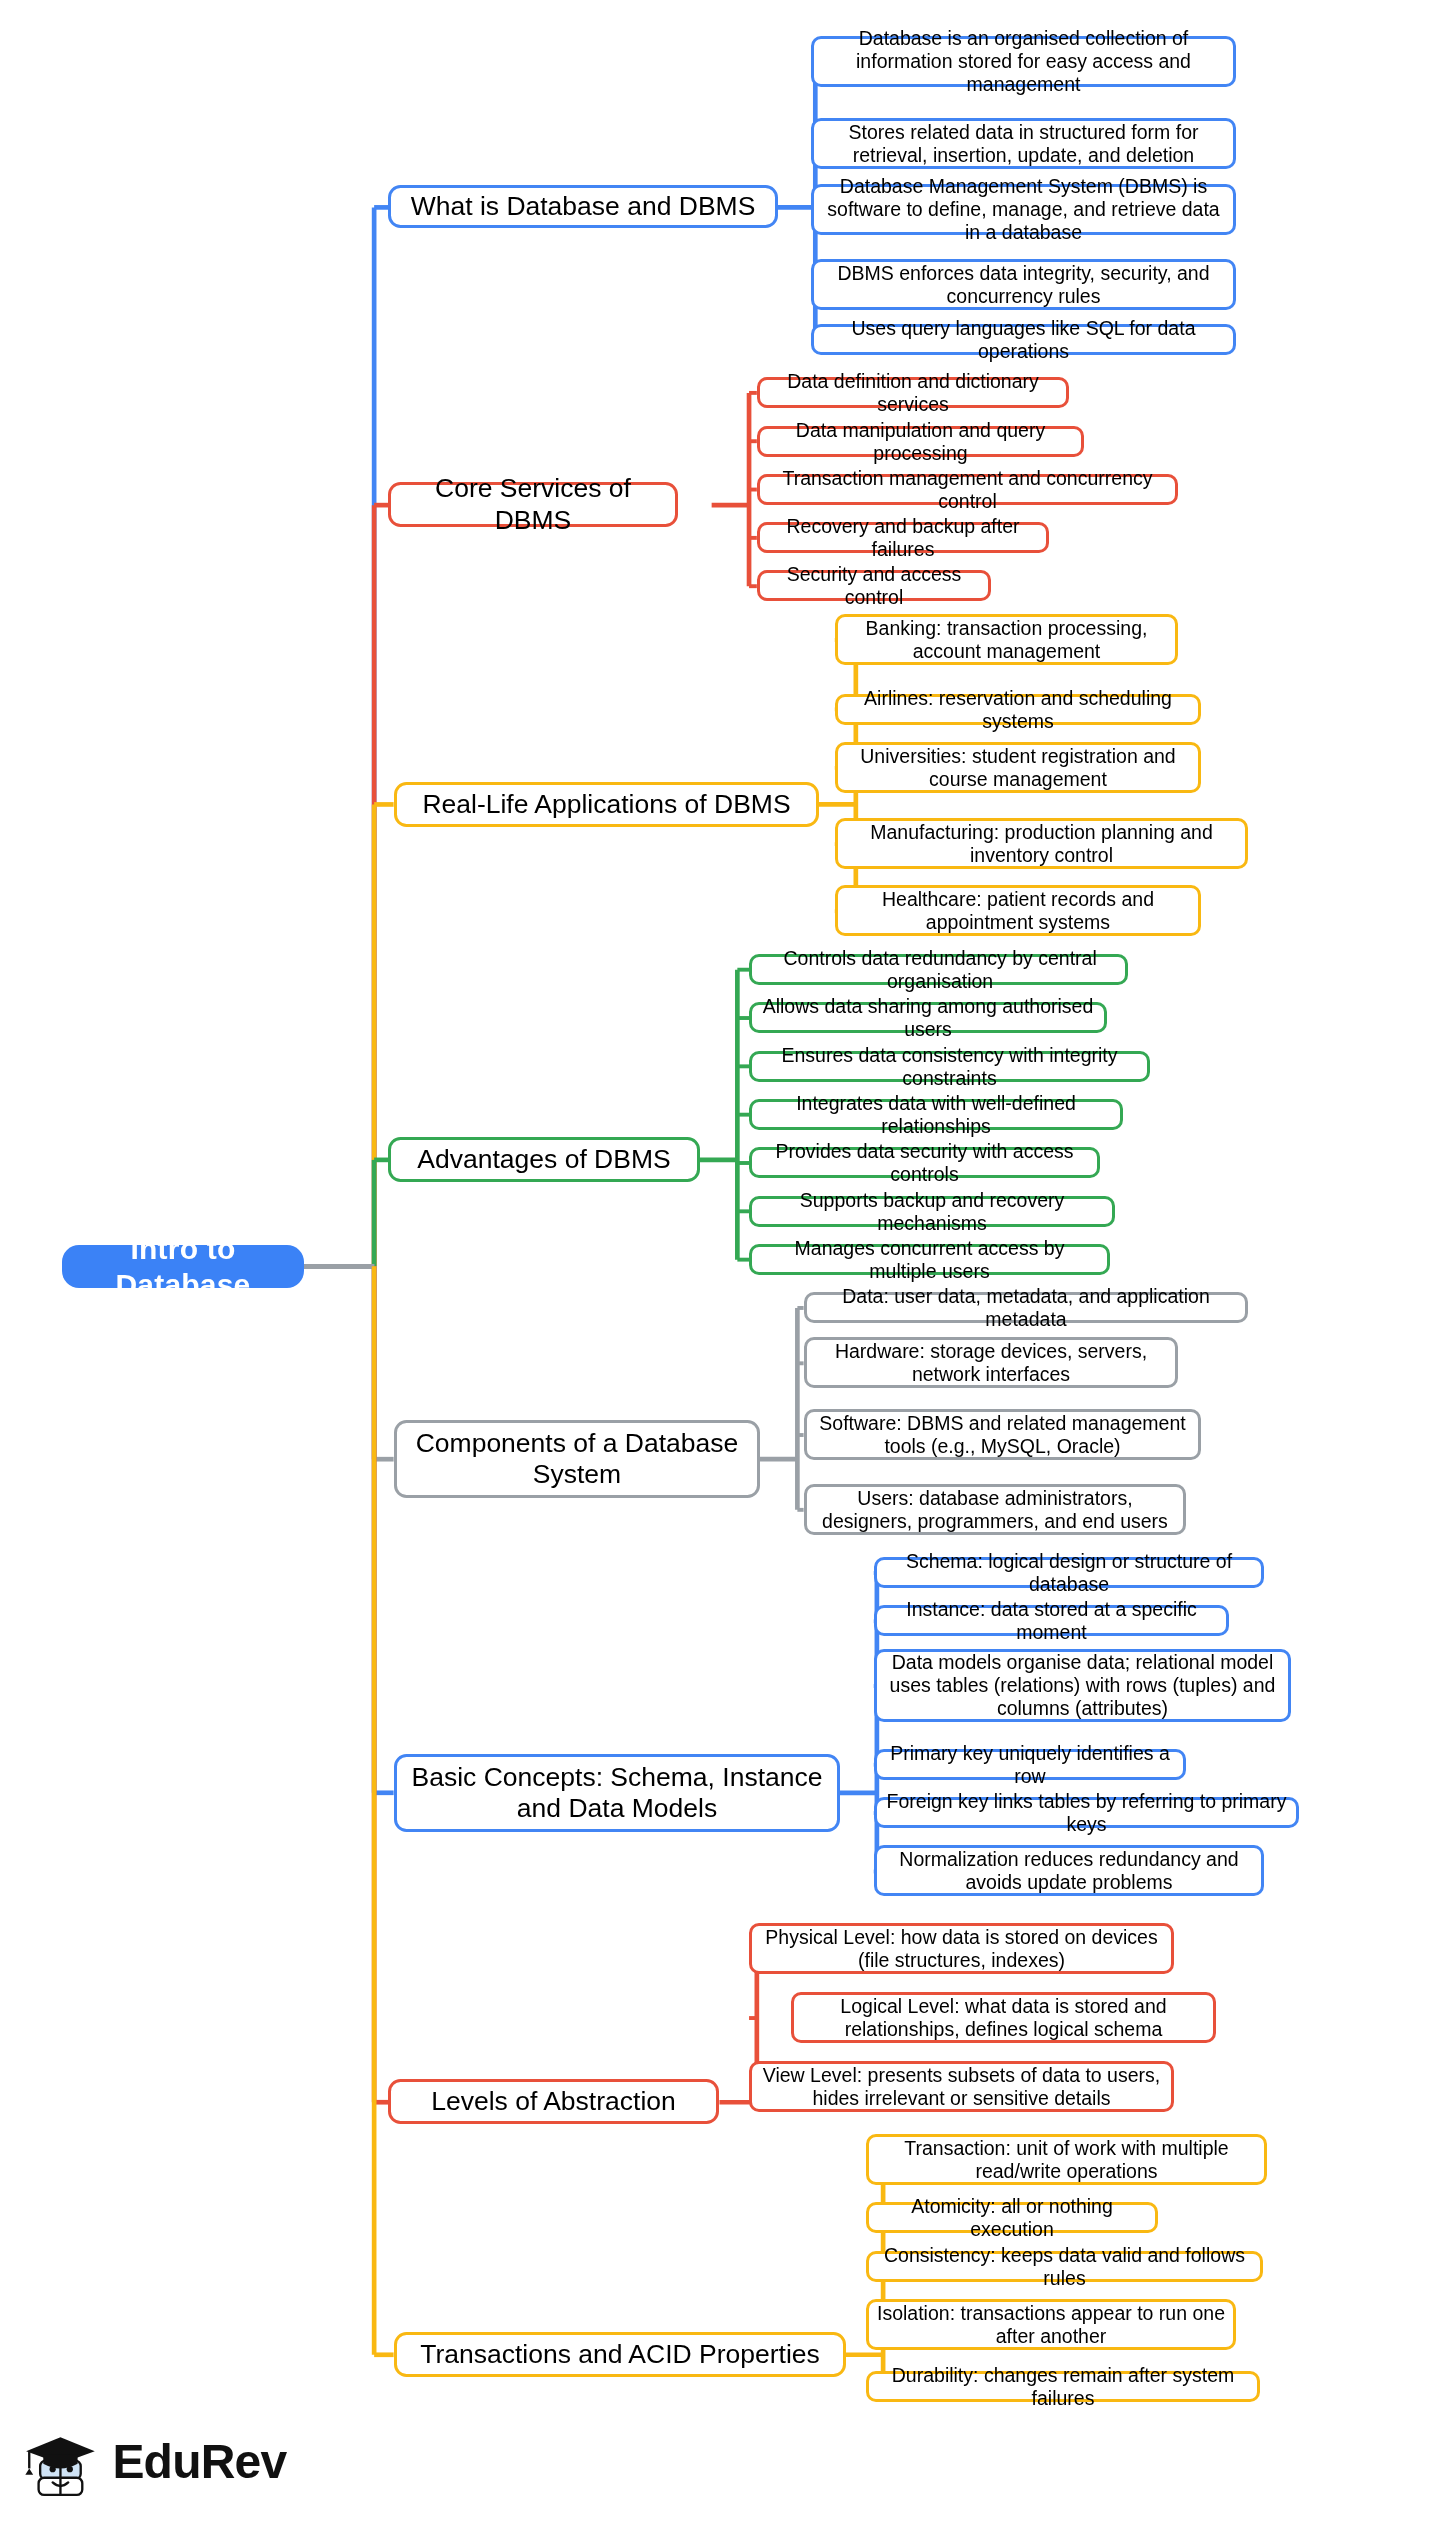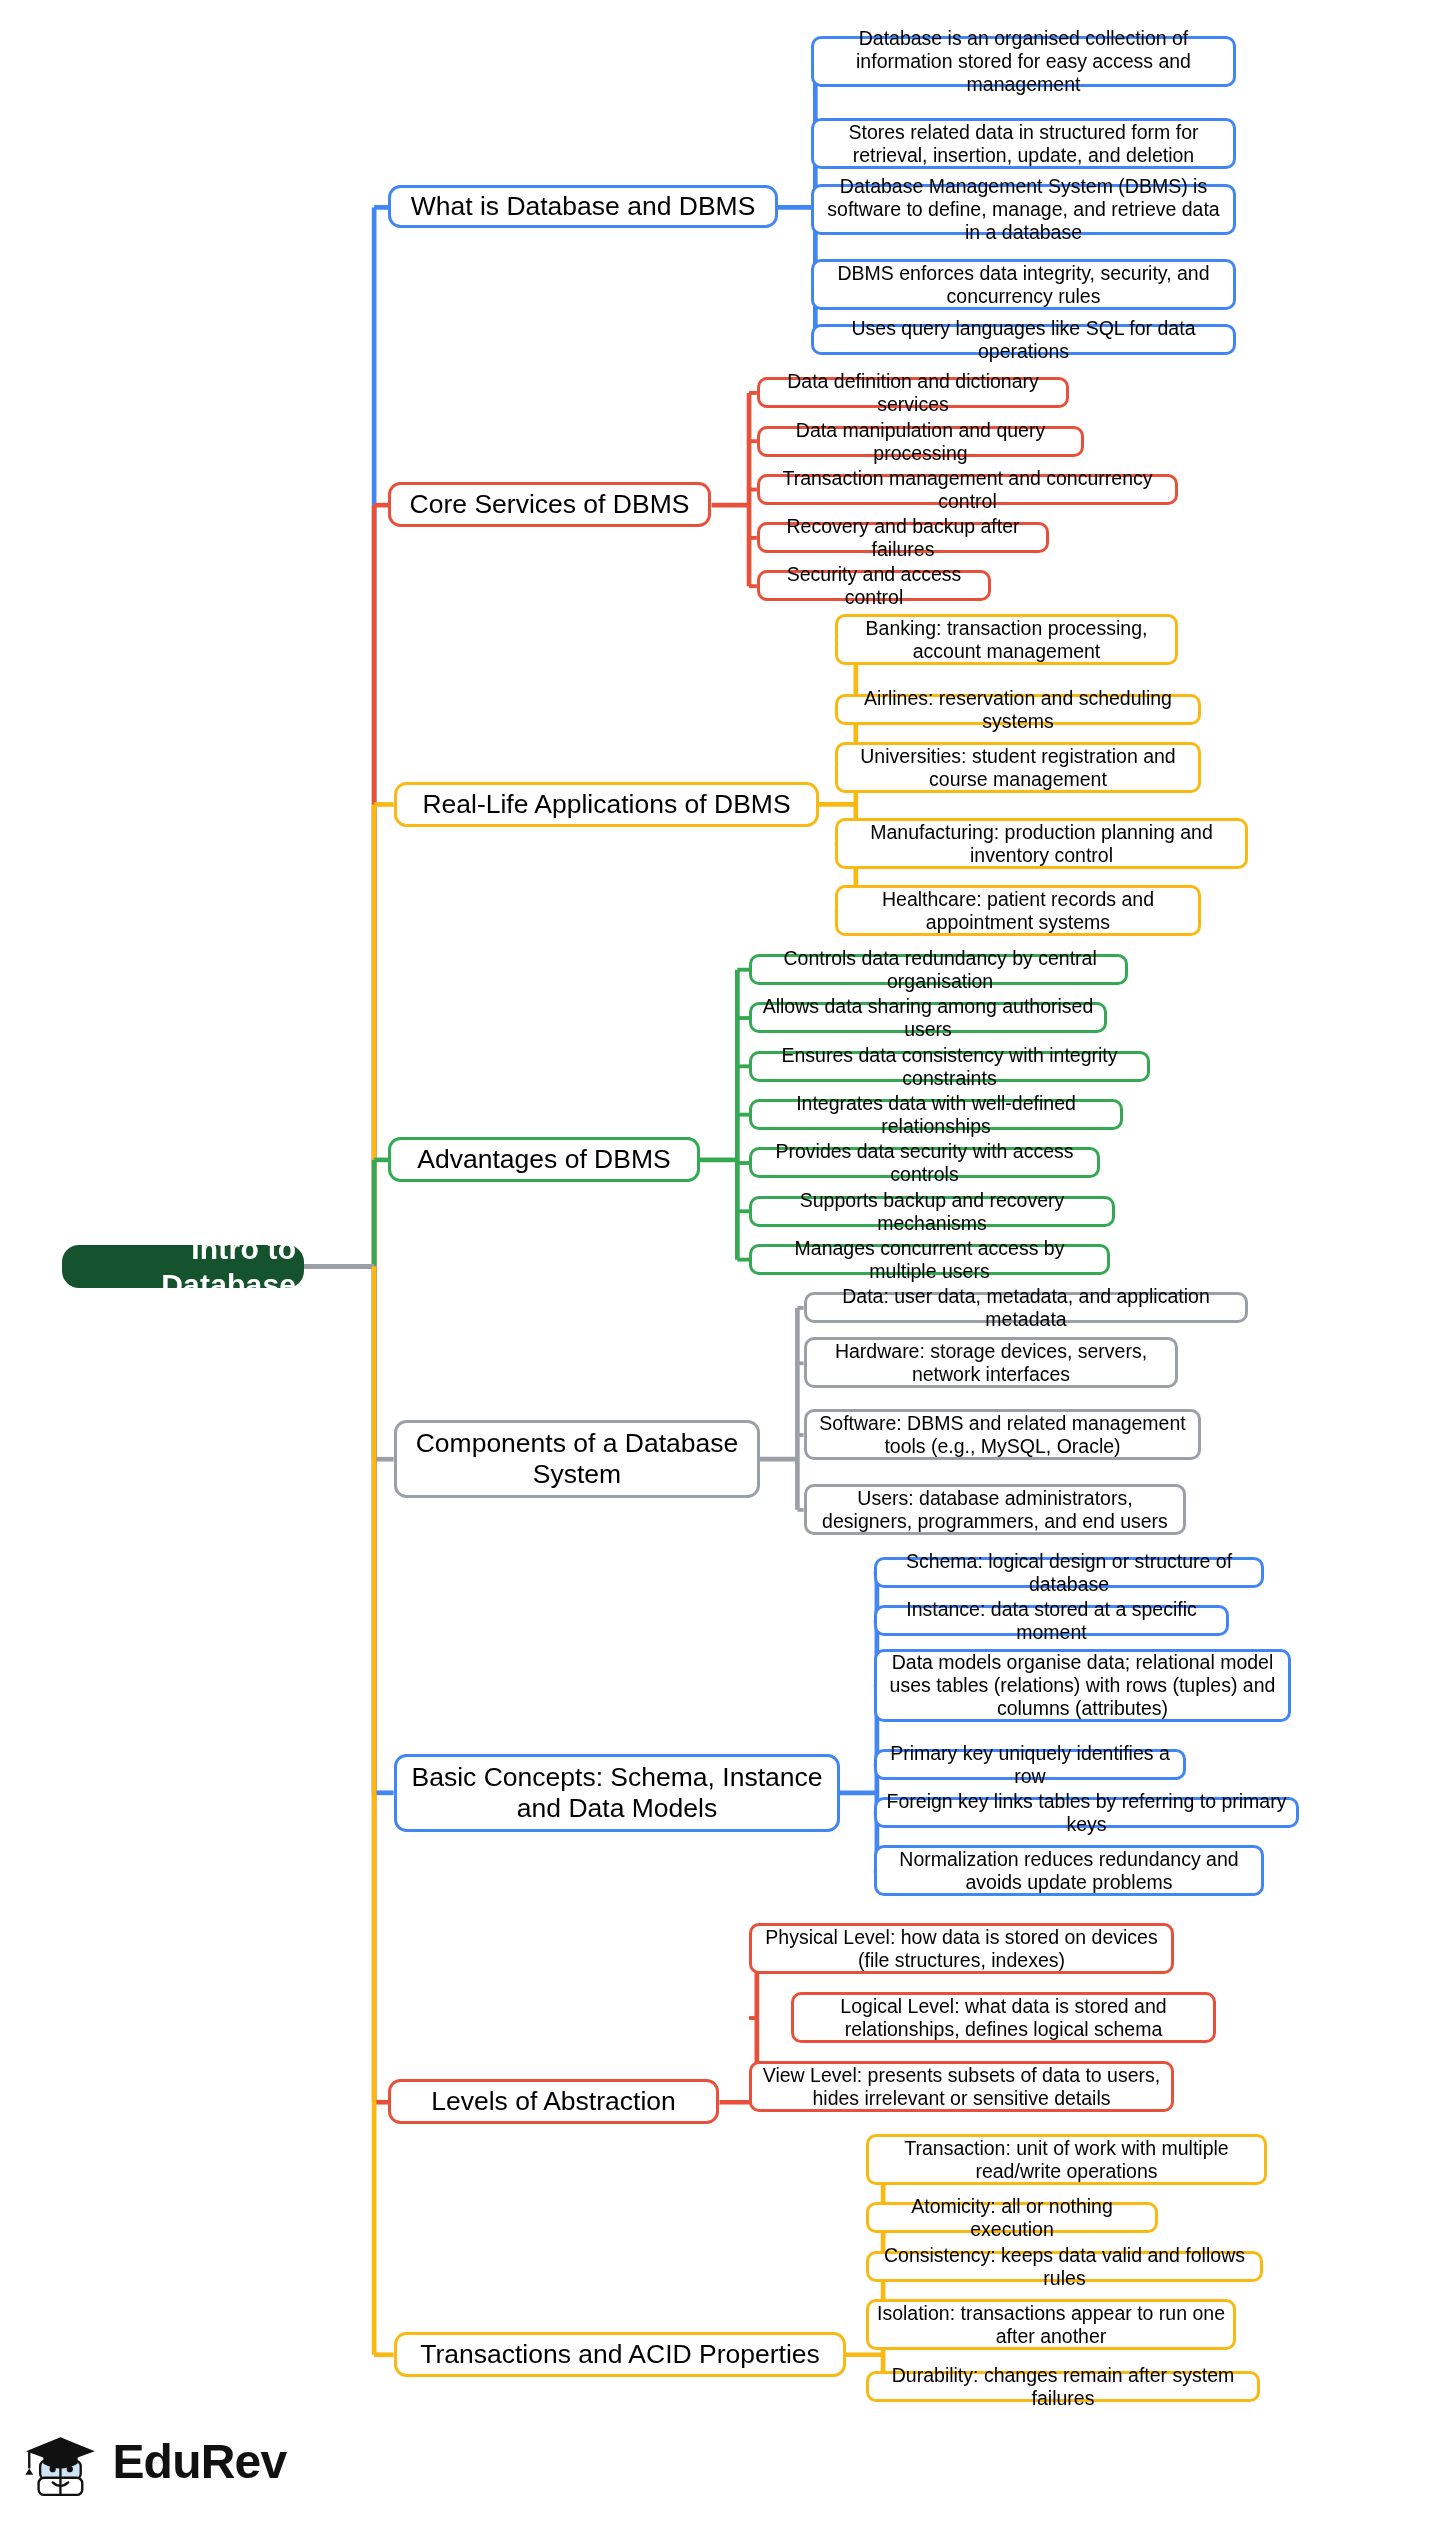--- a/index.html
+++ b/index.html
@@ -3,22 +3,22 @@
 <meta charset="utf-8">
 <style>
   html,body{margin:0;padding:0;background:#fff;}
   body{font-family:"Liberation Sans",sans-serif;}
   #map{position:relative;width:1449px;height:2538px;background:#fff;overflow:hidden;}
   #wires{position:absolute;left:0;top:0;width:1449px;height:2538px;}
   .node{position:absolute;box-sizing:border-box;background:#fff;border-style:solid;
         border-width:3.9px;border-radius:12.5px;display:flex;align-items:center;
         justify-content:center;text-align:center;color:#000;line-height:1.18;
         padding:3.1px 7.8px;}
-  .root{background:#14532d;color:#fff;border:none;border-radius:17px;font-weight:bold;
-        font-size:30px;letter-spacing:0.2px;text-align:right;}
+  .root{background:#3b82f6;color:#fff;border:none;border-radius:17px;font-weight:bold;
+        font-size:30px;letter-spacing:0.2px;}
   .branch{font-size:26.5px;}
   .leaf{font-size:19.5px;border-width:3.1px;border-radius:10px;}
   .logo{position:absolute;display:flex;align-items:center;gap:11px;}
   .logo-text{font-size:48px;font-weight:bold;color:#111;letter-spacing:-0.8px;}
 </style>
 </head>
 <body>
 
 <div id="map">
   <svg id="wires" viewBox="0 0 1859 3256" width="1449" height="2538">
@@ -106,21 +106,21 @@
 
   <div class="node root" style="left: 62px; top: 1245px; width: 242px; height: 43px;">Intro to Database</div>
 
   <div id="nodes">
       <div class="node branch" style="left: 388px; top: 185px; width: 390px; height: 43px; border-color: rgb(66, 133, 244);">What is Database and DBMS</div>
       <div class="node leaf" style="left: 811px; top: 36px; width: 425px; height: 51px; border-color: rgb(66, 133, 244);">Database is an organised collection of information stored for easy access and management</div>
       <div class="node leaf" style="left: 811px; top: 118px; width: 425px; height: 51px; border-color: rgb(66, 133, 244);">Stores related data in structured form for retrieval, insertion, update, and deletion</div>
       <div class="node leaf" style="left: 811px; top: 184px; width: 425px; height: 51px; border-color: rgb(66, 133, 244);">Database Management System (DBMS) is software to define, manage, and retrieve data in a database</div>
       <div class="node leaf" style="left: 811px; top: 259px; width: 425px; height: 51px; border-color: rgb(66, 133, 244);">DBMS enforces data integrity, security, and concurrency rules</div>
       <div class="node leaf" style="left: 811px; top: 324px; width: 425px; height: 31px; border-color: rgb(66, 133, 244);">Uses query languages like SQL for data operations</div>
-      <div class="node branch" style="left: 388px; top: 482px; width: 323px; height: 45px; border-color: rgb(232, 80, 58);">Core Services of DBMS</div>
+      <div class="node branch" style="left: 388px; top: 482px; width: 290px; height: 45px; border-color: rgb(232, 80, 58);">Core Services of DBMS</div>
       <div class="node leaf" style="left: 757px; top: 377px; width: 312px; height: 31px; border-color: rgb(232, 80, 58);">Data definition and dictionary services</div>
       <div class="node leaf" style="left: 757px; top: 426px; width: 327px; height: 31px; border-color: rgb(232, 80, 58);">Data manipulation and query processing</div>
       <div class="node leaf" style="left: 757px; top: 474px; width: 421px; height: 31px; border-color: rgb(232, 80, 58);">Transaction management and concurrency control</div>
       <div class="node leaf" style="left: 757px; top: 522px; width: 292px; height: 31px; border-color: rgb(232, 80, 58);">Recovery and backup after failures</div>
       <div class="node leaf" style="left: 757px; top: 570px; width: 234px; height: 31px; border-color: rgb(232, 80, 58);">Security and access control</div>
       <div class="node branch" style="left: 394px; top: 782px; width: 425px; height: 45px; border-color: rgb(249, 184, 18);">Real-Life Applications of DBMS</div>
       <div class="node leaf" style="left: 835px; top: 614px; width: 343px; height: 51px; border-color: rgb(249, 184, 18);">Banking: transaction processing, account management</div>
       <div class="node leaf" style="left: 835px; top: 694px; width: 366px; height: 31px; border-color: rgb(249, 184, 18);">Airlines: reservation and scheduling systems</div>
       <div class="node leaf" style="left: 835px; top: 742px; width: 366px; height: 51px; border-color: rgb(249, 184, 18);">Universities: student registration and course management</div>
       <div class="node leaf" style="left: 835px; top: 818px; width: 413px; height: 51px; border-color: rgb(249, 184, 18);">Manufacturing: production planning and inventory control</div>

